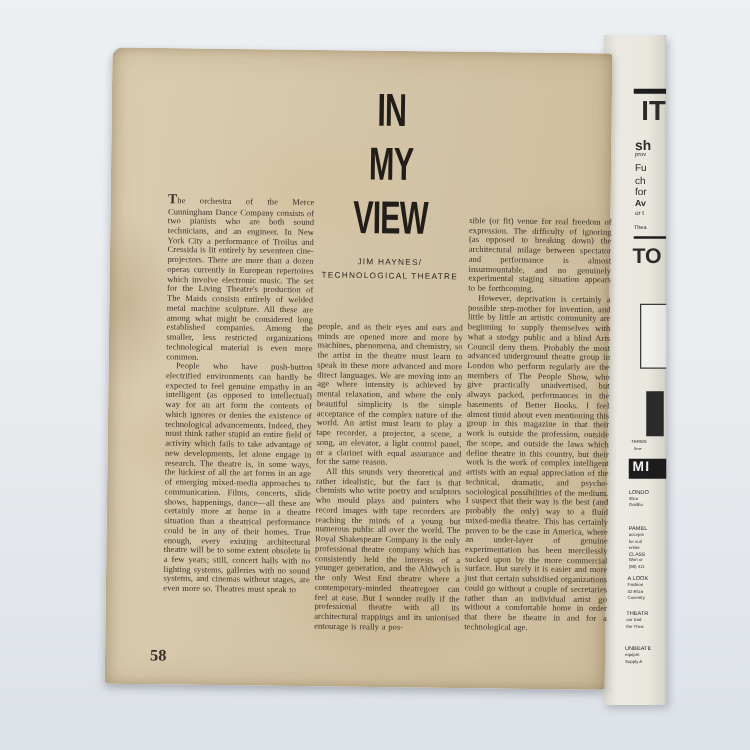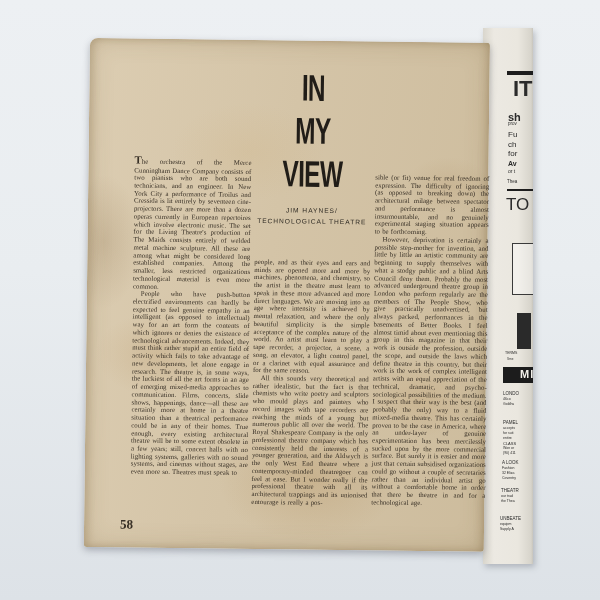--- a/index.html
+++ b/index.html
@@ -20,21 +20,21 @@
   .next-page{
     position:absolute; left:483px; top:28px; width:50px; height:536px;
     background:linear-gradient(90deg,#d9d6cd 0%, #ece9e2 22%, var(--next_page) 70%, #d7d4cb 96%, #c8c5bc 100%);
     box-shadow:2px 3px 6px rgba(90,95,105,0.35);
     overflow:hidden;
   }
   .frag{position:absolute; color:#2b2b2b; font-family:"Liberation Sans", sans-serif; white-space:nowrap; line-height:1;}
   .frag-bar{background:#1d1d1d;}
   .frag-box{border:1px solid #3a3a3a; background:rgba(255,255,255,0.4);}
   .frag-rect{background:#2a2a2a;}
-  .frag-badge{background:#1c1c1c; color:#f2f0ea; font-weight:700; font-size:11px; padding:2px 17px; letter-spacing:1px;}
+  .frag-badge{background:#1c1c1c; color:#f2f0ea; font-weight:700; font-size:11px; padding:2px 3px; letter-spacing:1px;}
   
   .page{
     position:absolute; left:90px; top:38px; width:400px; height:509px;
     transform:rotate(0.7deg); transform-origin:top left;
     border-radius:8px 3px 3px 3px;
     background:
       radial-gradient(90px 60px at 18% 62%, rgba(165,120,60,0.16), transparent 70%),
       radial-gradient(130px 90px at 56% 86%, rgba(160,115,55,0.20), transparent 70%),
       radial-gradient(80px 55px at 84% 70%, rgba(170,125,65,0.15), transparent 70%),
       radial-gradient(110px 70px at 40% 22%, rgba(205,175,125,0.20), transparent 70%),
@@ -85,21 +85,21 @@
     <div class="frag frag-text" style="left: 30px; top: 50px; font-size: 22px; font-weight: 700;">IT</div>
     <div class="frag frag-text" style="left: 25px; top: 84px; font-size: 11px; font-weight: 700;">sh</div>
     <div class="frag frag-text" style="left: 25px; top: 94px; font-size: 4.5px;">prov</div>
     <div class="frag frag-text" style="left: 25px; top: 103px; font-size: 8px;">Fu</div>
     <div class="frag frag-text" style="left: 25px; top: 113px; font-size: 8px;">ch</div>
     <div class="frag frag-text" style="left: 25px; top: 122px; font-size: 8px;">for</div>
     <div class="frag frag-text" style="left: 25px; top: 132px; font-size: 7px; font-weight: 700;">Av</div>
     <div class="frag frag-text" style="left: 25px; top: 141px; font-size: 5px;">or t</div>
     <div class="frag frag-text" style="left: 24px; top: 152px; font-size: 4.5px;">Thea</div>
     <div class="frag frag-bar" style="left: 24px; top: 161px; width: 26px; height: 2px;"></div>
-    <div class="frag frag-text" style="left: 23px; top: 168px; font-size: 17px; font-weight: 400;">TO</div>
+    <div class="frag frag-text" style="left: 23px; top: 168px; font-size: 17px; font-weight: 700;">TO</div>
     <div class="frag frag-box" style="left: 29px; top: 215px; width: 24px; height: 52px;"></div>
     <div class="frag frag-rect" style="left: 34px; top: 285px; width: 14px; height: 36px;"></div>
     <div class="frag frag-text" style="left: 22px; top: 324px; font-size: 3.5px;">TERMS</div>
     <div class="frag frag-text" style="left: 24px; top: 330px; font-size: 3px;">Srne</div>
     <div class="frag frag-badge" style="left: 20px; top: 339px; width: 33px; height: 16px;">MI</div>
     <div class="frag frag-text" style="left: 20px; top: 364px; font-size: 4.5px;">LONDO</div>
     <div class="frag frag-text" style="left: 20px; top: 370px; font-size: 3.5px;">46co</div>
     <div class="frag frag-text" style="left: 20px; top: 375px; font-size: 3.5px;">Goldhu</div>
     <div class="frag frag-text" style="left: 20px; top: 393px; font-size: 4.5px;">PAMEL</div>
     <div class="frag frag-text" style="left: 20px; top: 399px; font-size: 3.5px;">accepts</div>

